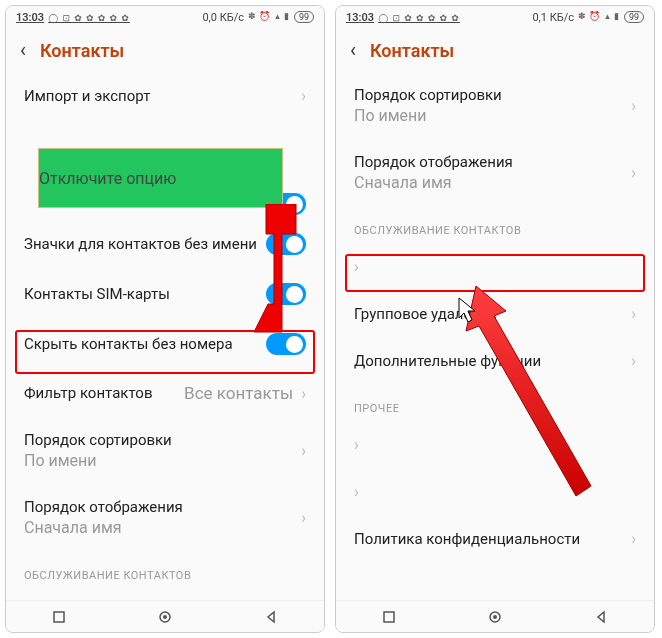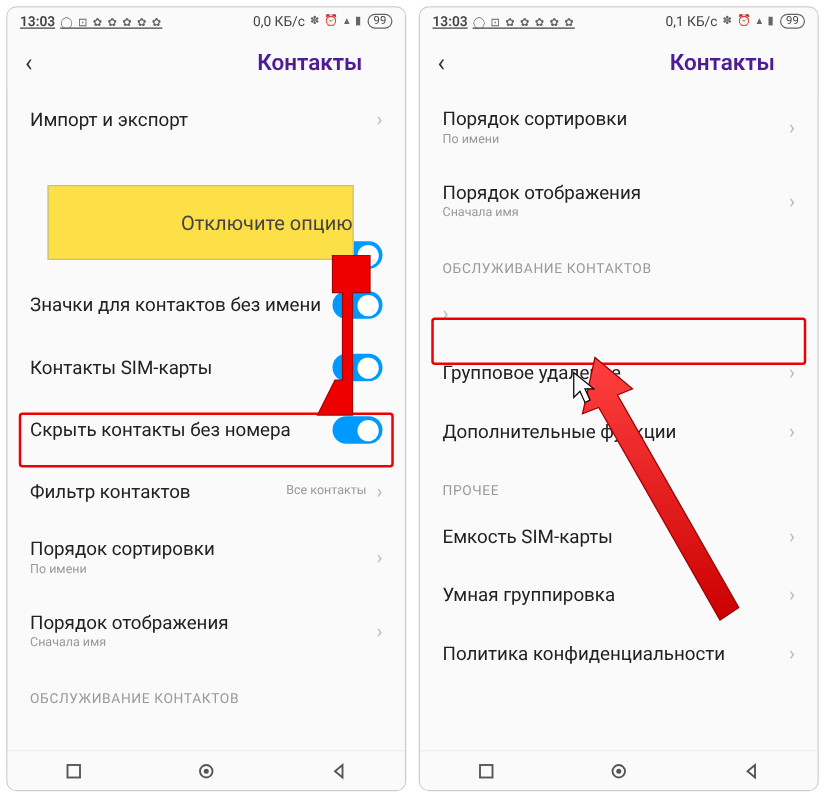--- a/index.html
+++ b/index.html
@@ -42,38 +42,38 @@
       padding: 10px 14px;
       background: #fafafa;
     }
     .back-icon {
       width: 20px;
       font-size: 20px;
       color: #333;
     }
     .header-title {
       flex: 1;
-      text-align: right;
+      text-align: left;
       font-size: 18px;
       font-weight: 600;
-      color: #4c1d95;
+      color: #c2410c;
       margin-right: 20px;
     }
     .content { flex: 1; overflow: hidden; }
     .row {
       display: flex;
       align-items: center;
       justify-content: space-between;
       padding: 14px 18px;
       position: relative;
     }
     .row-text { flex: 1; }
     .row-label { font-size: 15px; color: #222; }
-    .row-sub { font-size: 10px; color: #999; margin-top: 2px; }
-    .row-value { font-size: 10px; color: #999; margin-right: 8px; }
+    .row-sub { font-size: 16px; color: #999; margin-top: 2px; }
+    .row-value { font-size: 17px; color: #999; margin-right: 8px; }
     .chevron { color: #bbb; font-size: 16px; }
     .toggle {
       width: 40px; height: 22px; border-radius: 11px;
       position: relative; display: inline-block;
     }
     .toggle.on { background: #0099ff; }
     .toggle.on::after {
       content: ''; position: absolute; width: 17px; height: 17px;
       background: #fff; border-radius: 50%; top: 2.5px; right: 3px;
     }
@@ -91,23 +91,23 @@
     .highlight-sim {
       top: 324px; left: 9px; width: 300px; height: 44px;
     }
     .highlight-merge {
       top: 248px; left: 9px; width: 300px; height: 38px;
     }
     .callout {
       position: absolute;
       top: 142px; left: 32px;
       width: 245px; height: 60px;
-      background: #fde047;
+      background: #22c55e;
       border: 1px solid #c9c080;
-      display: flex; align-items: center; justify-content: flex-end;
+      display: flex; align-items: center; justify-content: flex-start;
       font-size: 16px; color: #444;
       z-index: 5;
     }
     .navbar {
       height: 32px;
       display: flex;
       justify-content: space-around;
       align-items: center;
       background: #fafafa;
       border-top: 1px solid #eee;
@@ -266,29 +266,23 @@
     <div class="row">
       <div class="row-text">
           <div class="row-label">Дополнительные функции</div>
         </div>
       <span class="chevron">›</span>
     </div>
 
     <div class="section-header">ПРОЧЕЕ</div>
 
     <div class="row">
-      <div class="row-text">
-          <div class="row-label">Емкость SIM-карты</div>
-        </div>
-      <span class="chevron">›</span>
-    </div>
-    <div class="row">
-      <div class="row-text">
-          <div class="row-label">Умная группировка</div>
-        </div>
+      <span class="chevron">›</span>
+    </div>
+    <div class="row">
       <span class="chevron">›</span>
     </div>
     <div class="row">
       <div class="row-text">
           <div class="row-label">Политика конфиденциальности</div>
         </div>
       <span class="chevron">›</span>
     </div>
   </div>
 

